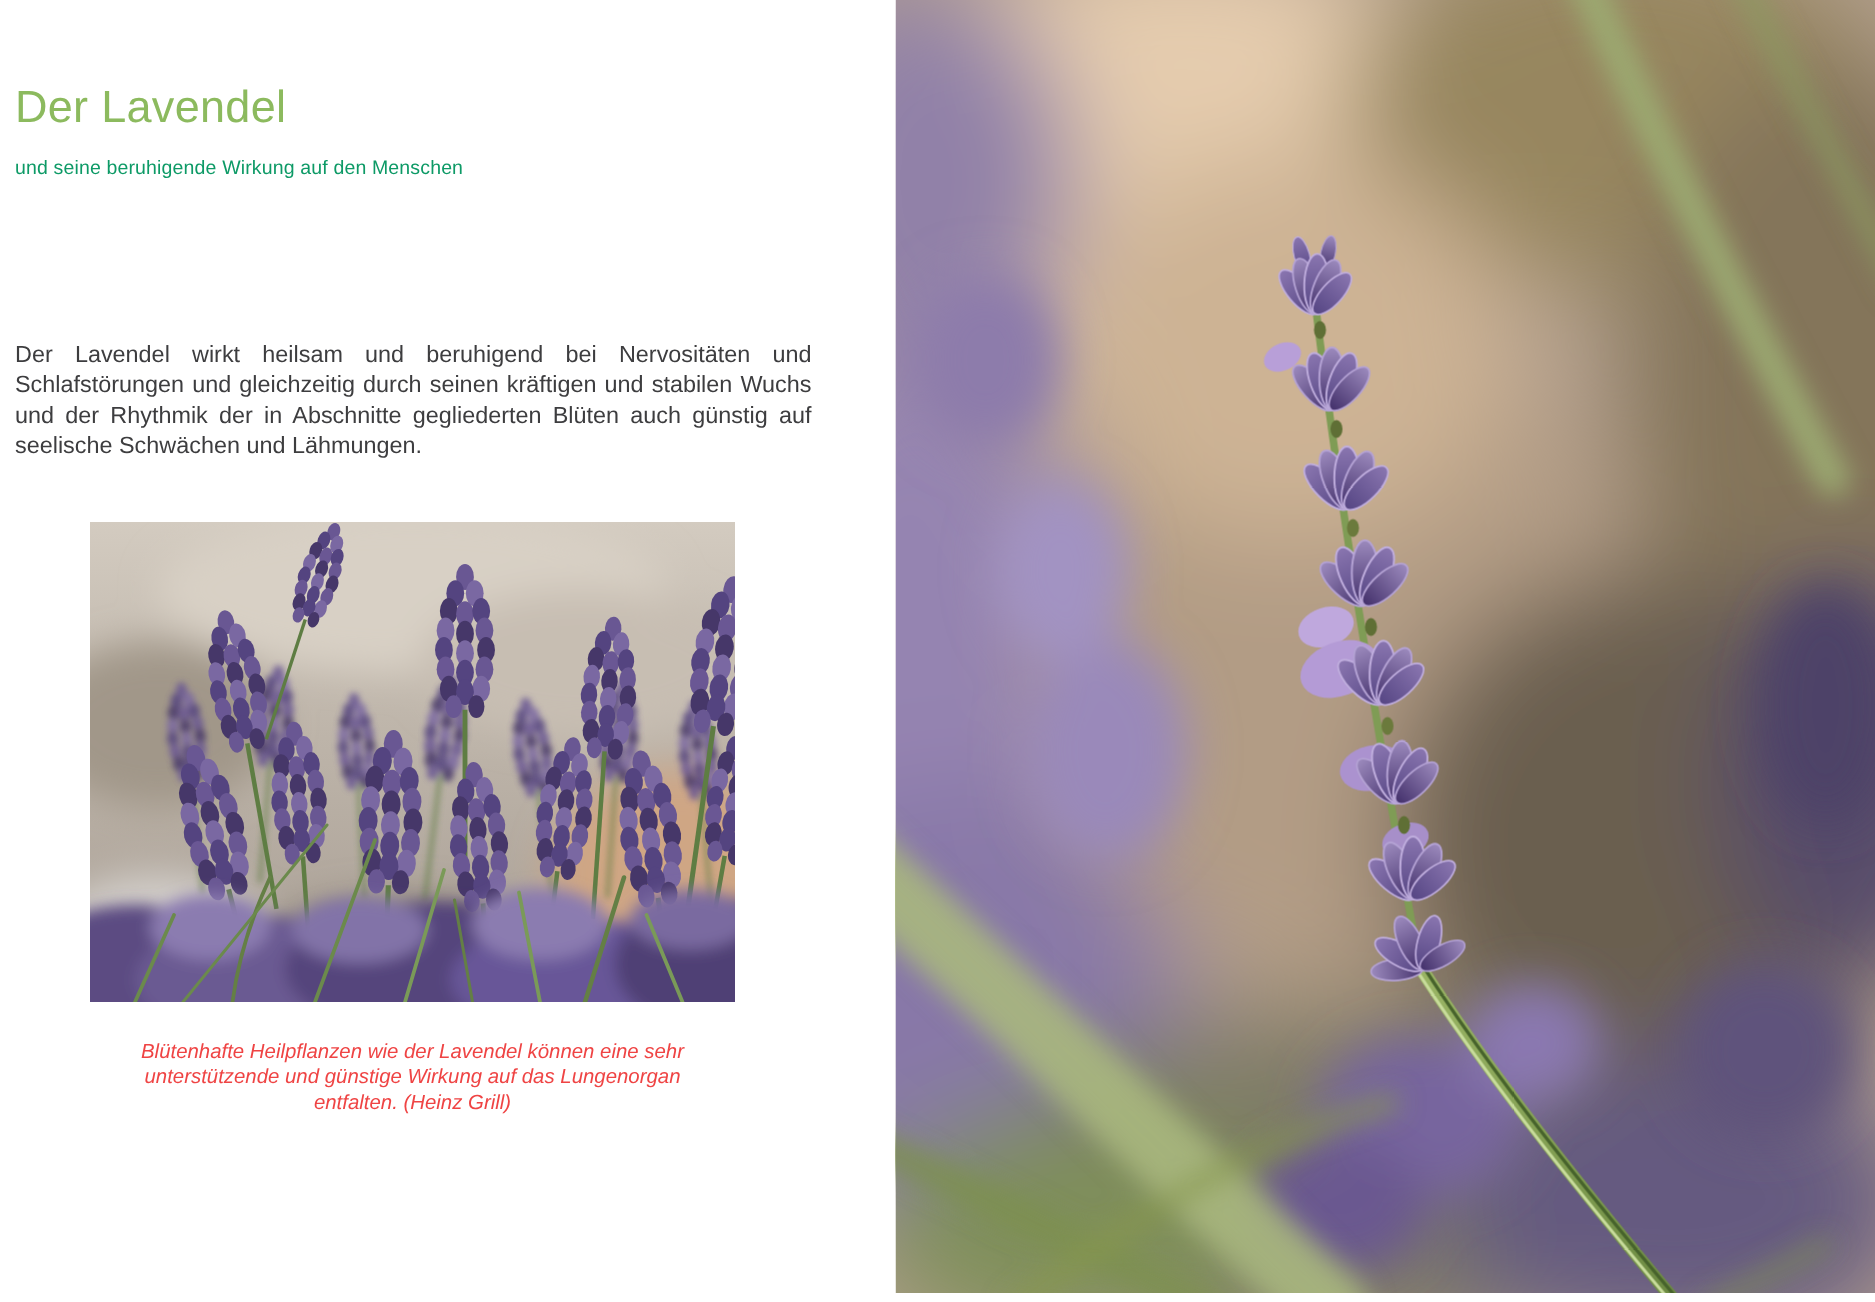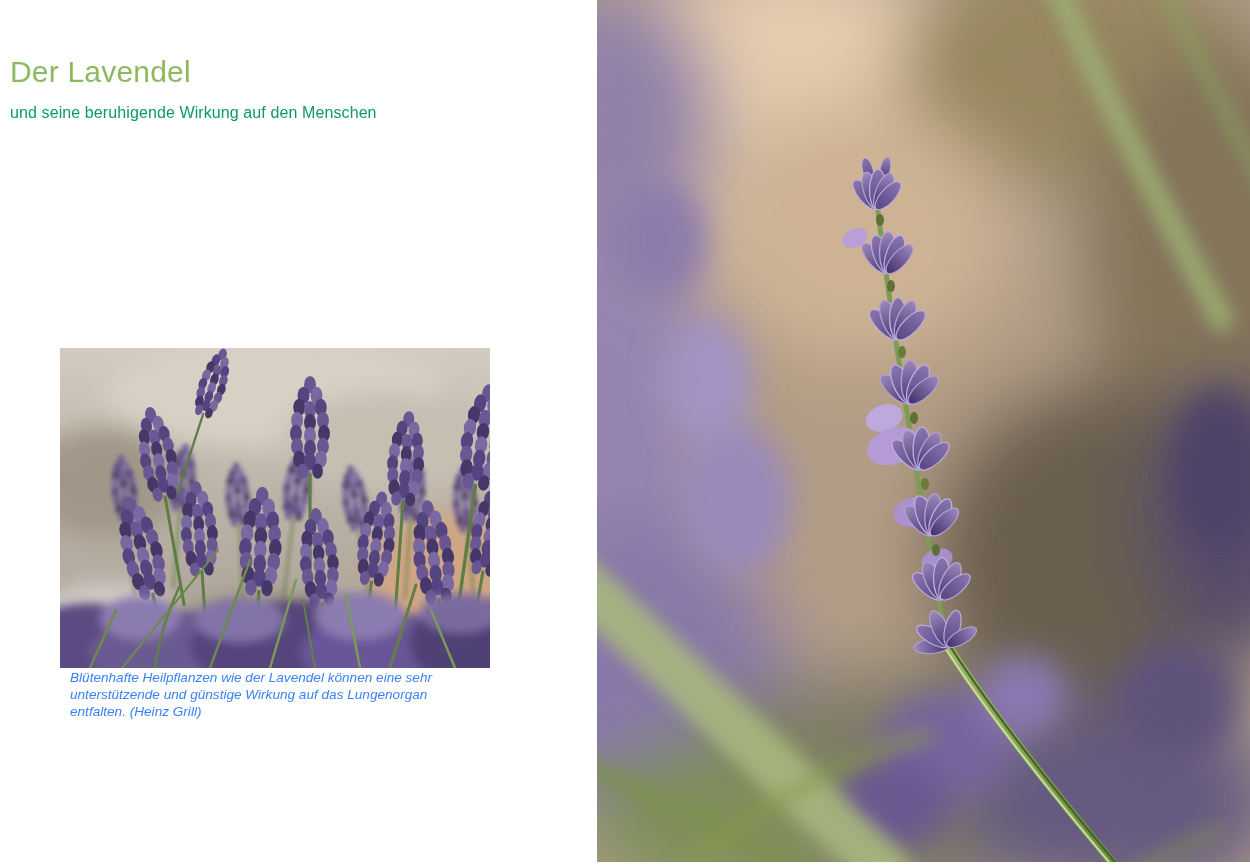--- a/index.html
+++ b/index.html
@@ -24,21 +24,21 @@
     margin: 0;
     font-size: 30px;
     font-weight: normal;
     color: #8cba5e;
     letter-spacing: 0.2px;
   }
   .page-subtitle {
     position: absolute;
     left: 10px; top: 104px;
     margin: 0;
-    font-size: 16px;
+    font-size: 13px;
     font-weight: normal;
     color: #0d9a66;
     letter-spacing: 0.1px;
   }
   .body-par {
     position: absolute;
     left: 10px;
     width: 531px;
     margin: 0;
     font-size: 15.6px;
@@ -51,43 +51,45 @@
   .figure-wrap { margin: 0; }
   .photo-frame {
     position: absolute;
     left: 60px; top: 348px;
     width: 430px; height: 320px;
     overflow: hidden;
   }
   .photo-frame svg { display: block; }
   .photo-caption {
     position: absolute;
-    left: 70px; top: 670px;
+    left: 70px; top: 693px;
     width: 410px;
     font-style: italic;
     font-size: 13.6px;
     line-height: 16.8px;
-    color: #3b82f6;
+    color: #ef4444;
+    text-align: center;
   }
   .right-photo {
     position: absolute;
     left: 597px; top: 0;
     width: 653px; height: 868px;
     overflow: hidden;
   }
   .right-photo svg { display: block; }
 </style>
 </head>
 <body>
 
 <div class="spread">
 
   <section class="left-page">
     <h1 class="page-title">Der Lavendel</h1>
     <h2 class="page-subtitle">und seine beruhigende Wirkung auf den Menschen</h2>
+    <p class="body-par par-2">Der Lavendel wirkt heilsam und beruhigend bei Nervositäten und Schlafstörungen und gleichzeitig durch seinen kräftigen und stabilen Wuchs und der Rhythmik der in Abschnitte gegliederten Blüten auch günstig auf seelische Schwächen und Lähmungen.</p>
 
     <figure class="figure-wrap">
       <div class="photo-frame">
 
         <svg width="430" height="320" viewBox="0 0 430 320" xmlns="http://www.w3.org/2000/svg">
           <defs>
             <linearGradient id="lbg" x1="0" y1="0" x2="0" y2="1">
               <stop offset="0" stop-color="#d3cbc0"></stop>
               <stop offset="0.45" stop-color="#bdb4a9"></stop>
               <stop offset="1" stop-color="#a89e94"></stop>

